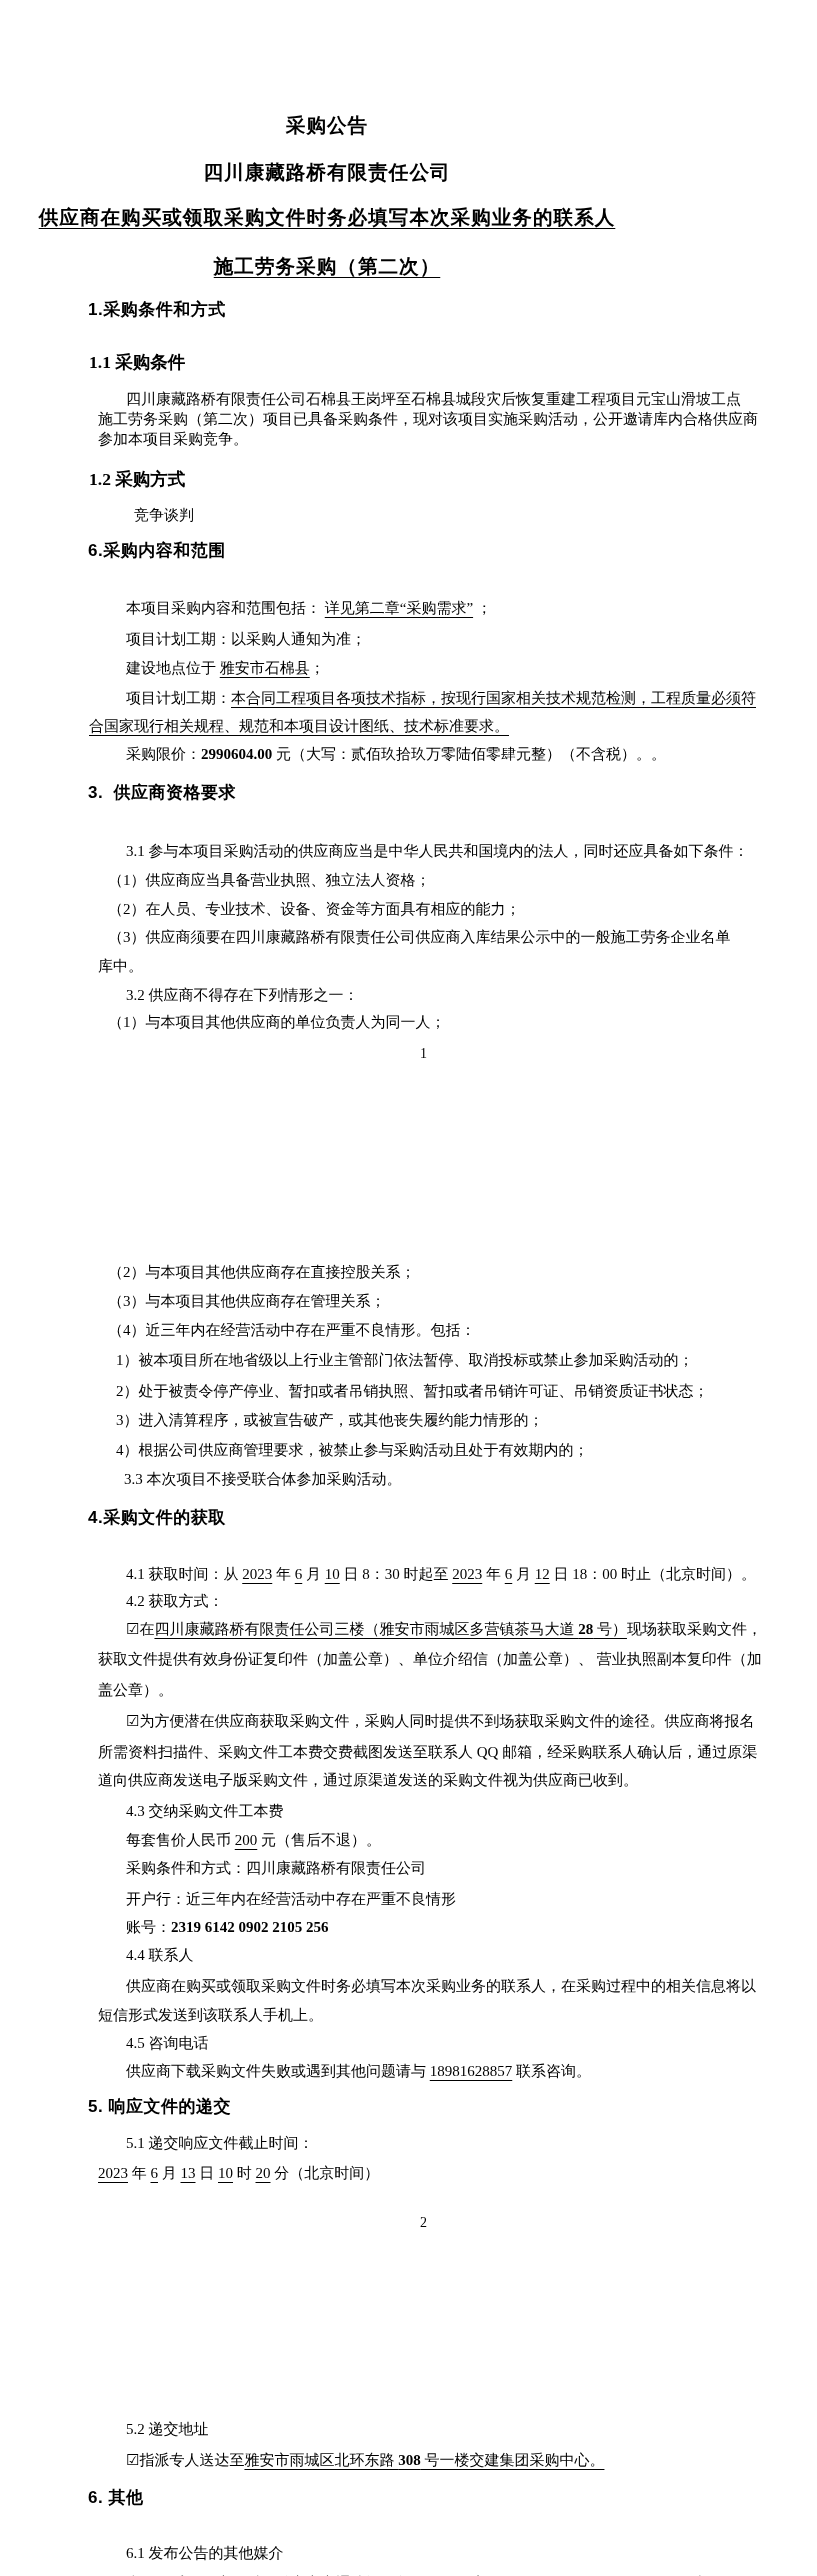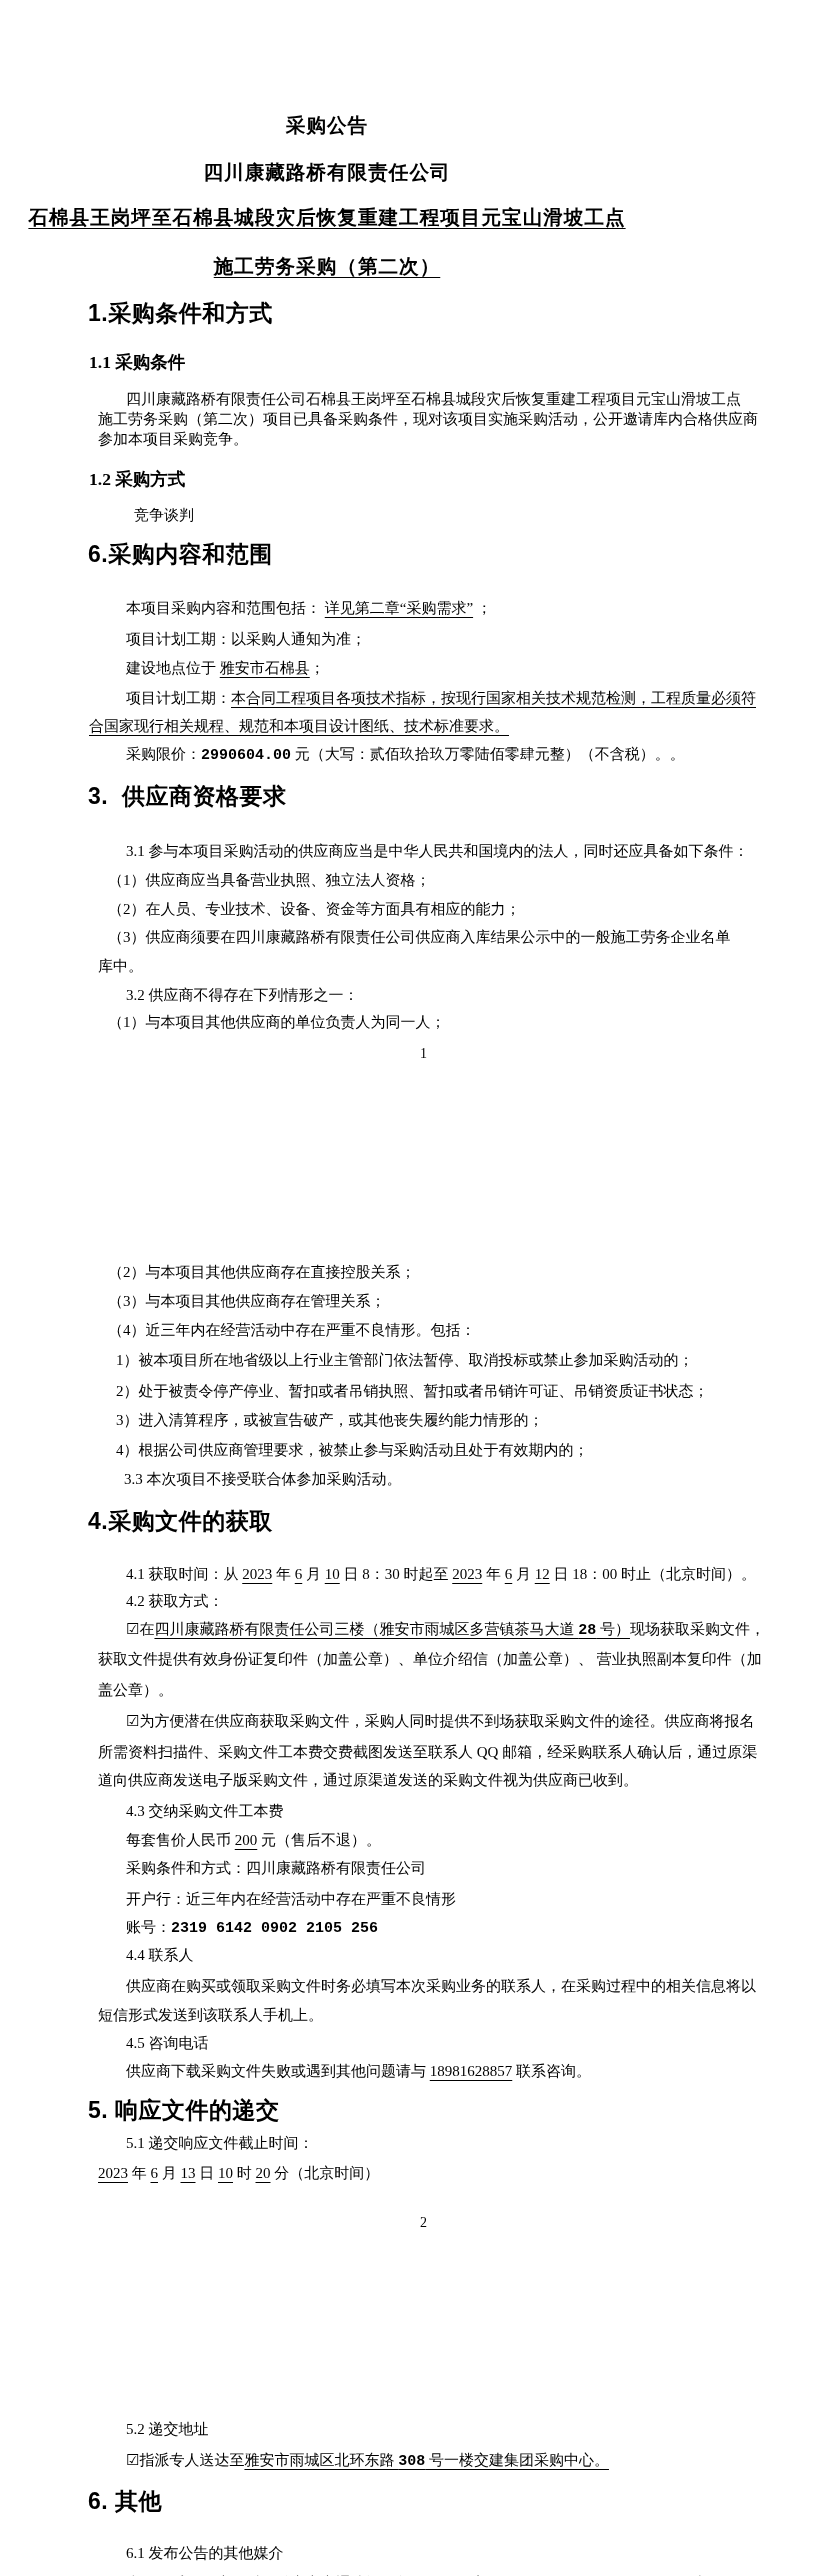--- a/index.html
+++ b/index.html
@@ -1,31 +1,31 @@
 <!DOCTYPE html>
 <html style="font-size:8.2px"><head>
 <meta charset="utf-8">
 <style>
   html,body{margin:0;padding:0;background:#fff}
   body{width:818px;height:3470px;position:relative;font-family:"Liberation Serif","DejaVu Serif",serif;color:#000;overflow:hidden}
   .ln{position:absolute;white-space:pre;font-size:15px;line-height:1.25;color:#000}
   .center{left:0;width:654px;text-align:center}
   .t{font-size:19.6px;font-weight:700;letter-spacing:1px}
-  .h1s{font-family:"Liberation Sans","DejaVu Sans",sans-serif;font-size:23px;font-weight:700;letter-spacing:0.5px}
+  .h1s{font-family:"Liberation Sans","DejaVu Sans",sans-serif;font-size:17px;font-weight:700;letter-spacing:0.5px}
   .h2s{font-size:17.5px;font-weight:700}
   .u{text-decoration:underline;text-decoration-thickness:1px;text-underline-offset:3.6px}
-  .nb{font-family:Liberation Mono, monospace;font-weight:700}
+  .nb{font-family:Liberation Serif, serif;font-weight:700}
   .pg{font-size:14px}
 </style>
 </head>
 <body>
 
 <div class="ln center t" style="top:114px">采购公告</div>
 <div class="ln center t" style="top:161px">四川康藏路桥有限责任公司</div>
-<div class="ln center t u" style="top:206px">石棉县王岗坪至石棉县城段灾后恢复重建工程项目元宝山滑坡工点</div>
+<div class="ln center t u" style="top:206px">供应商在购买或领取采购文件时务必填写本次采购业务的联系人</div>
 <div class="ln center t u" style="top:255px">施工劳务采购（第二次）</div>
 
 <div class="ln h1s" style="top:299px;left:88px">1.采购条件和方式</div>
 <div class="ln h2s" style="top:352px;left:89px">1.1 采购条件</div>
 <div class="ln" style="top:390px;left:126px">四川康藏路桥有限责任公司石棉县王岗坪至石棉县城段灾后恢复重建工程项目元宝山滑坡工点</div>
 <div class="ln" style="top:410px;left:98px">施工劳务采购（第二次）项目已具备采购条件，现对该项目实施采购活动，公开邀请库内合格供应商</div>
 <div class="ln" style="top:430px;left:98px">参加本项目采购竞争。</div>
 <div class="ln h2s" style="top:469px;left:89px">1.2 采购方式</div>
 <div class="ln" style="top:506px;left:134px">竞争谈判</div>
 

